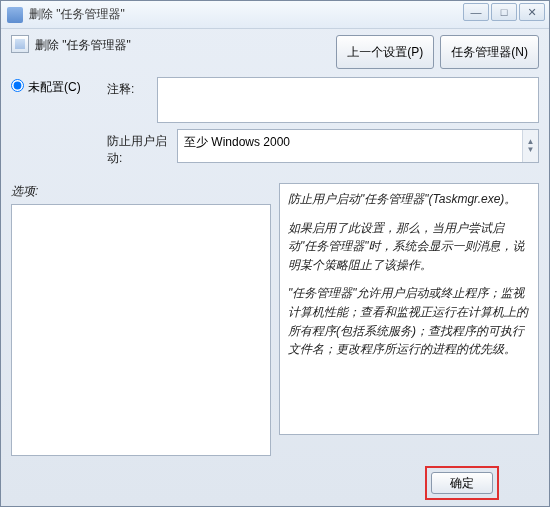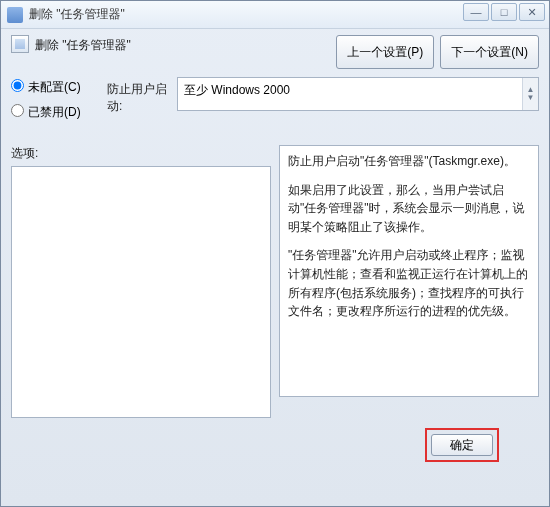--- a/index.html
+++ b/index.html
@@ -145,21 +145,22 @@
     border-left: 1px solid #cfd7e2;
     display: flex;
     flex-direction: column;
     align-items: center;
     justify-content: center;
     font-size: 8px; color: #6c7a8d; line-height: 8px;
   }
   .lower {
     display: flex;
     gap: 8px;
-    margin-top: 16px;
+    margin-top: 10px;
+    font-style: italic;
   }
   .pane-col { flex: 1; display: flex; flex-direction: column; }
   .pane-label { margin-bottom: 4px; color: #222; }
   .pane-box {
     height: 252px;
     border: 1px solid #a7b4c5;
     background: #fff;
     overflow-y: scroll;
     padding: 6px 8px;
     font-size: 12px;
@@ -207,37 +208,37 @@
     </div>
   </div>
 
   <div class="content">
 
     <div class="header-row">
       <div class="header-icon"></div>
       <div class="header-title">删除 "任务管理器"</div>
       <div class="nav-buttons">
         <button class="nav-btn">上一个设置(P)</button>
-        <button class="nav-btn">下一个设置(N)</button>
+        <button class="nav-btn">任务管理器(N)</button>
       </div>
     </div>
 
     <div class="config-area">
       <div class="radio-col">
         <div class="radio-item">
           <input type="radio" name="cfg" id="r1" checked="" style="">
           <label for="r1">未配置(C)</label>
         </div>
-        <div class="radio-item">
-          <input type="radio" name="cfg" id="r3" style="">
-          <label for="r3">已禁用(D)</label>
+      </div>
+
+      <div class="fields-col">
+        <div class="field-row">
+          <div class="field-label">注释:</div>
+          <textarea class="comment-box" style=""></textarea>
         </div>
-      </div>
-
-      <div class="fields-col">
         <div class="field-row">
           <div class="field-label" style="width:70px;">防止用户启动:</div>
           <div class="platform-box">
             <span>至少 Windows 2000</span>
             <div class="arrows">▲<br>▼</div>
           </div>
         </div>
       </div>
     </div>
 

